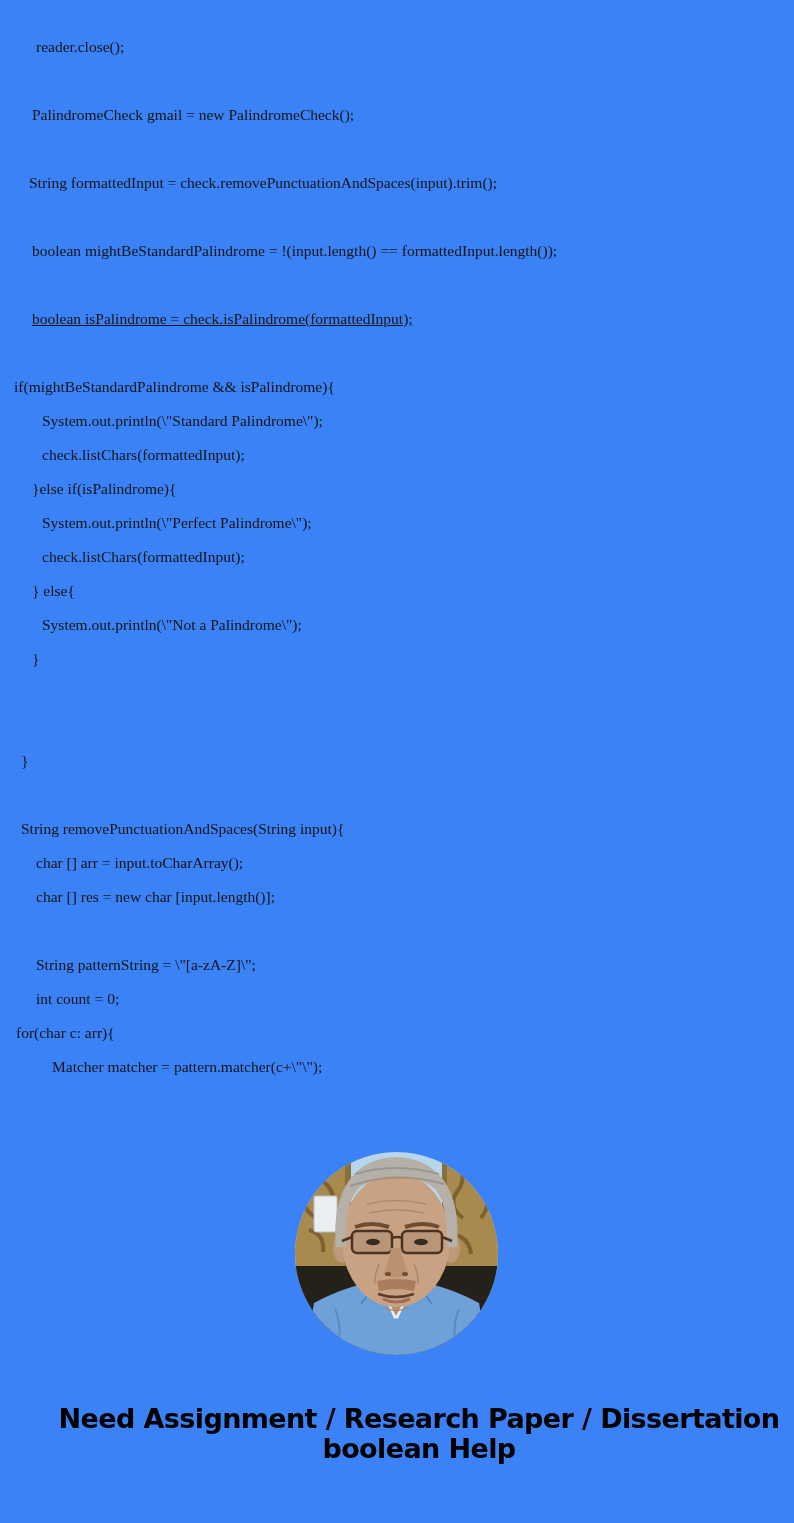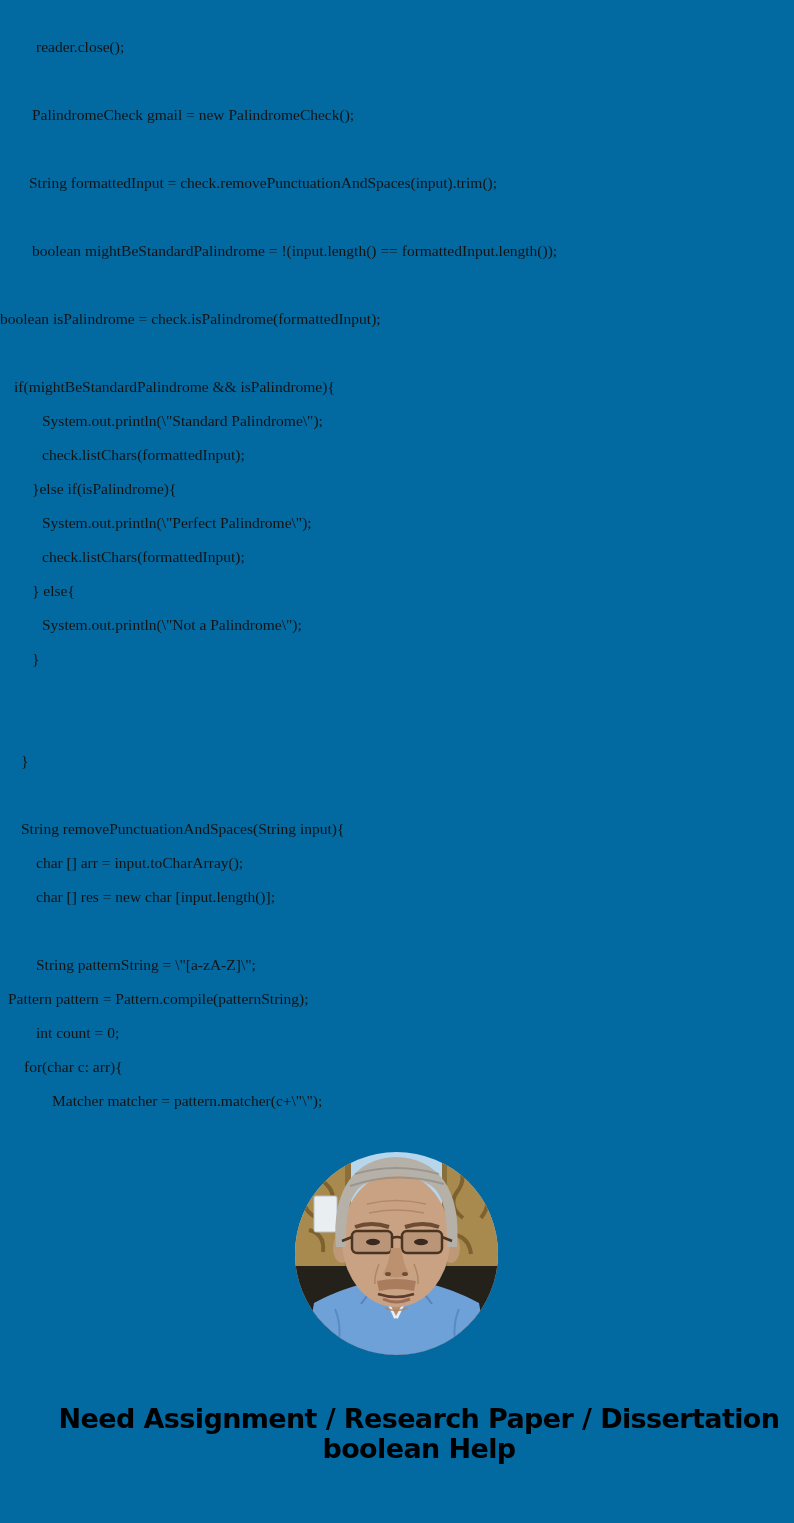--- a/index.html
+++ b/index.html
@@ -3,21 +3,21 @@
 <meta charset="utf-8">
 <style>
   html, body { margin: 0; padding: 0; }
   body {
     width: 794px; height: 1523px;
     background: #ffffff;
     position: relative;
     overflow: hidden;
     font-family: "Liberation Serif", "DejaVu Serif", serif;
   }
-  .page { position: absolute; inset: 0; background: #0369a1; }
+  .page { position: absolute; inset: 0; background: #3b82f6; }
 
   
   .code {
     position: absolute;
     top: 30px; left: 0; right: 0;
   }
   .code-line {
     height: 34px;
     line-height: 34px;
     font-family: "Liberation Serif", "DejaVu Serif", serif;
@@ -58,43 +58,42 @@
 
   <section class="code" id="code-block">
       <div class="code-line" style="padding-left: 36px; color: rgb(20, 20, 20);">reader.close();</div>
       <div class="code-line" style="padding-left: 0px; color: rgb(20, 20, 20);">&nbsp;</div>
       <div class="code-line" style="padding-left: 32px; color: rgb(20, 20, 20);">PalindromeCheck gmail = new PalindromeCheck();</div>
       <div class="code-line" style="padding-left: 0px; color: rgb(20, 20, 20);">&nbsp;</div>
       <div class="code-line" style="padding-left: 29px; color: rgb(20, 20, 20);">String formattedInput = check.removePunctuationAndSpaces(input).trim();</div>
       <div class="code-line" style="padding-left: 0px; color: rgb(20, 20, 20);">&nbsp;</div>
       <div class="code-line" style="padding-left: 32px; color: rgb(20, 20, 20);">boolean mightBeStandardPalindrome = !(input.length() == formattedInput.length());</div>
       <div class="code-line" style="padding-left: 0px; color: rgb(20, 20, 20);">&nbsp;</div>
-      <div class="code-line" style="color: rgb(20, 20, 20);">boolean isPalindrome = check.isPalindrome(formattedInput);</div>
+      <div class="code-line" style="padding-left: 32px; color: rgb(20, 20, 20); text-decoration: underline;">boolean isPalindrome = check.isPalindrome(formattedInput);</div>
       <div class="code-line" style="padding-left: 0px; color: rgb(20, 20, 20);">&nbsp;</div>
       <div class="code-line" style="padding-left: 14px; color: rgb(20, 20, 20);">if(mightBeStandardPalindrome &amp;&amp; isPalindrome){</div>
       <div class="code-line" style="padding-left: 42px; color: rgb(20, 20, 20);">System.out.println(\"Standard Palindrome\");</div>
       <div class="code-line" style="padding-left: 42px; color: rgb(20, 20, 20);">check.listChars(formattedInput);</div>
       <div class="code-line" style="padding-left: 32px; color: rgb(20, 20, 20);">}else if(isPalindrome){</div>
       <div class="code-line" style="padding-left: 42px; color: rgb(20, 20, 20);">System.out.println(\"Perfect Palindrome\");</div>
       <div class="code-line" style="padding-left: 42px; color: rgb(20, 20, 20);">check.listChars(formattedInput);</div>
       <div class="code-line" style="padding-left: 32px; color: rgb(20, 20, 20);">} else{</div>
       <div class="code-line" style="padding-left: 42px; color: rgb(20, 20, 20);">System.out.println(\"Not a Palindrome\");</div>
       <div class="code-line" style="padding-left: 32px; color: rgb(20, 20, 20);">}</div>
       <div class="code-line" style="padding-left: 0px; color: rgb(20, 20, 20);">&nbsp;</div>
       <div class="code-line" style="padding-left: 0px; color: rgb(20, 20, 20);">&nbsp;</div>
       <div class="code-line" style="padding-left: 21px; color: rgb(20, 20, 20);">}</div>
       <div class="code-line" style="padding-left: 0px; color: rgb(20, 20, 20);">&nbsp;</div>
       <div class="code-line" style="padding-left: 21px; color: rgb(20, 20, 20);">String removePunctuationAndSpaces(String input){</div>
       <div class="code-line" style="padding-left: 36px; color: rgb(20, 20, 20);">char [] arr = input.toCharArray();</div>
       <div class="code-line" style="padding-left: 36px; color: rgb(20, 20, 20);">char [] res = new char [input.length()];</div>
       <div class="code-line" style="padding-left: 0px; color: rgb(20, 20, 20);">&nbsp;</div>
       <div class="code-line" style="padding-left: 36px; color: rgb(20, 20, 20);">String patternString = \"[a-zA-Z]\";</div>
-      <div class="code-line" style="padding-left: 8px; color: rgb(20, 20, 20);">Pattern pattern = Pattern.compile(patternString);</div>
       <div class="code-line" style="padding-left: 36px; color: rgb(20, 20, 20);">int count = 0;</div>
-      <div class="code-line" style="padding-left: 24px; color: rgb(20, 20, 20);">for(char c: arr){</div>
+      <div class="code-line" style="padding-left: 16px; color: rgb(20, 20, 20);">for(char c: arr){</div>
       <div class="code-line" style="padding-left: 52px; color: rgb(20, 20, 20);">Matcher matcher = pattern.matcher(c+\"\");</div>
     </section>
 
   <figure class="avatar">
     <svg width="203" height="203" viewBox="0 0 203 203" role="img" aria-label="Elderly man with gray hair and rectangular glasses wearing a light blue collared shirt">
       <defs>
         <clipPath id="avclip">
             <circle cx="101.5" cy="101.5" r="101.5"></circle>
           </clipPath>
       </defs>

